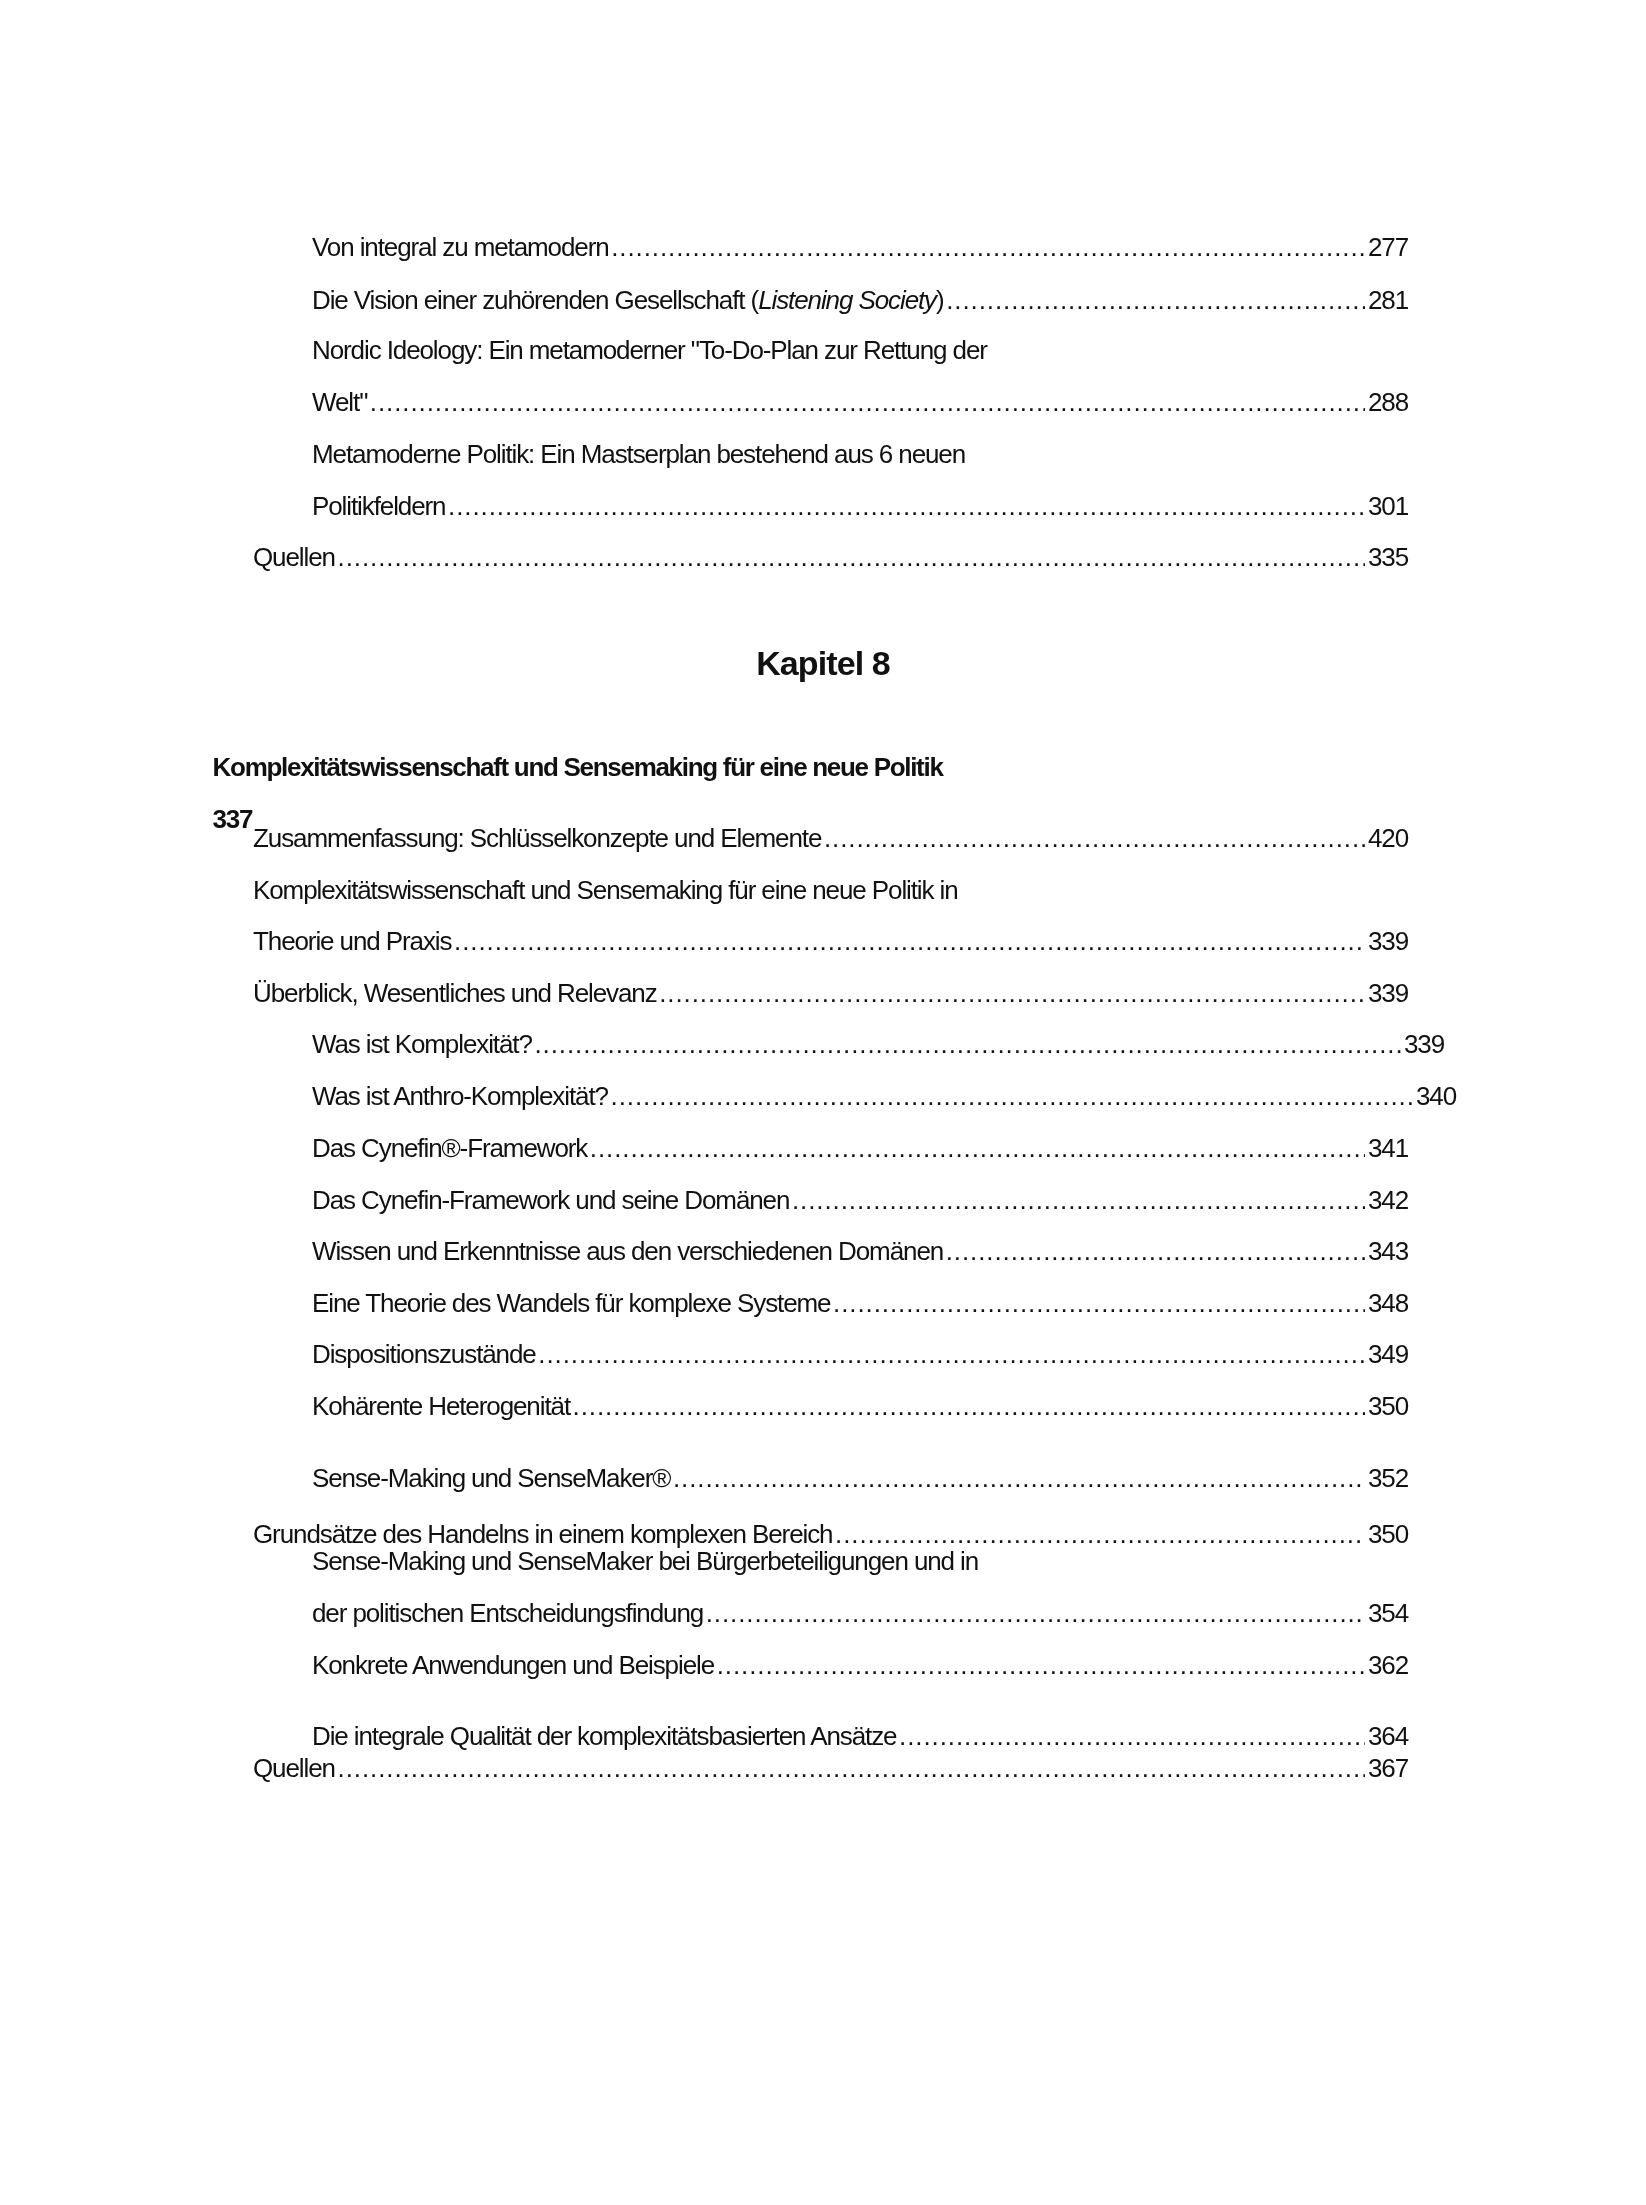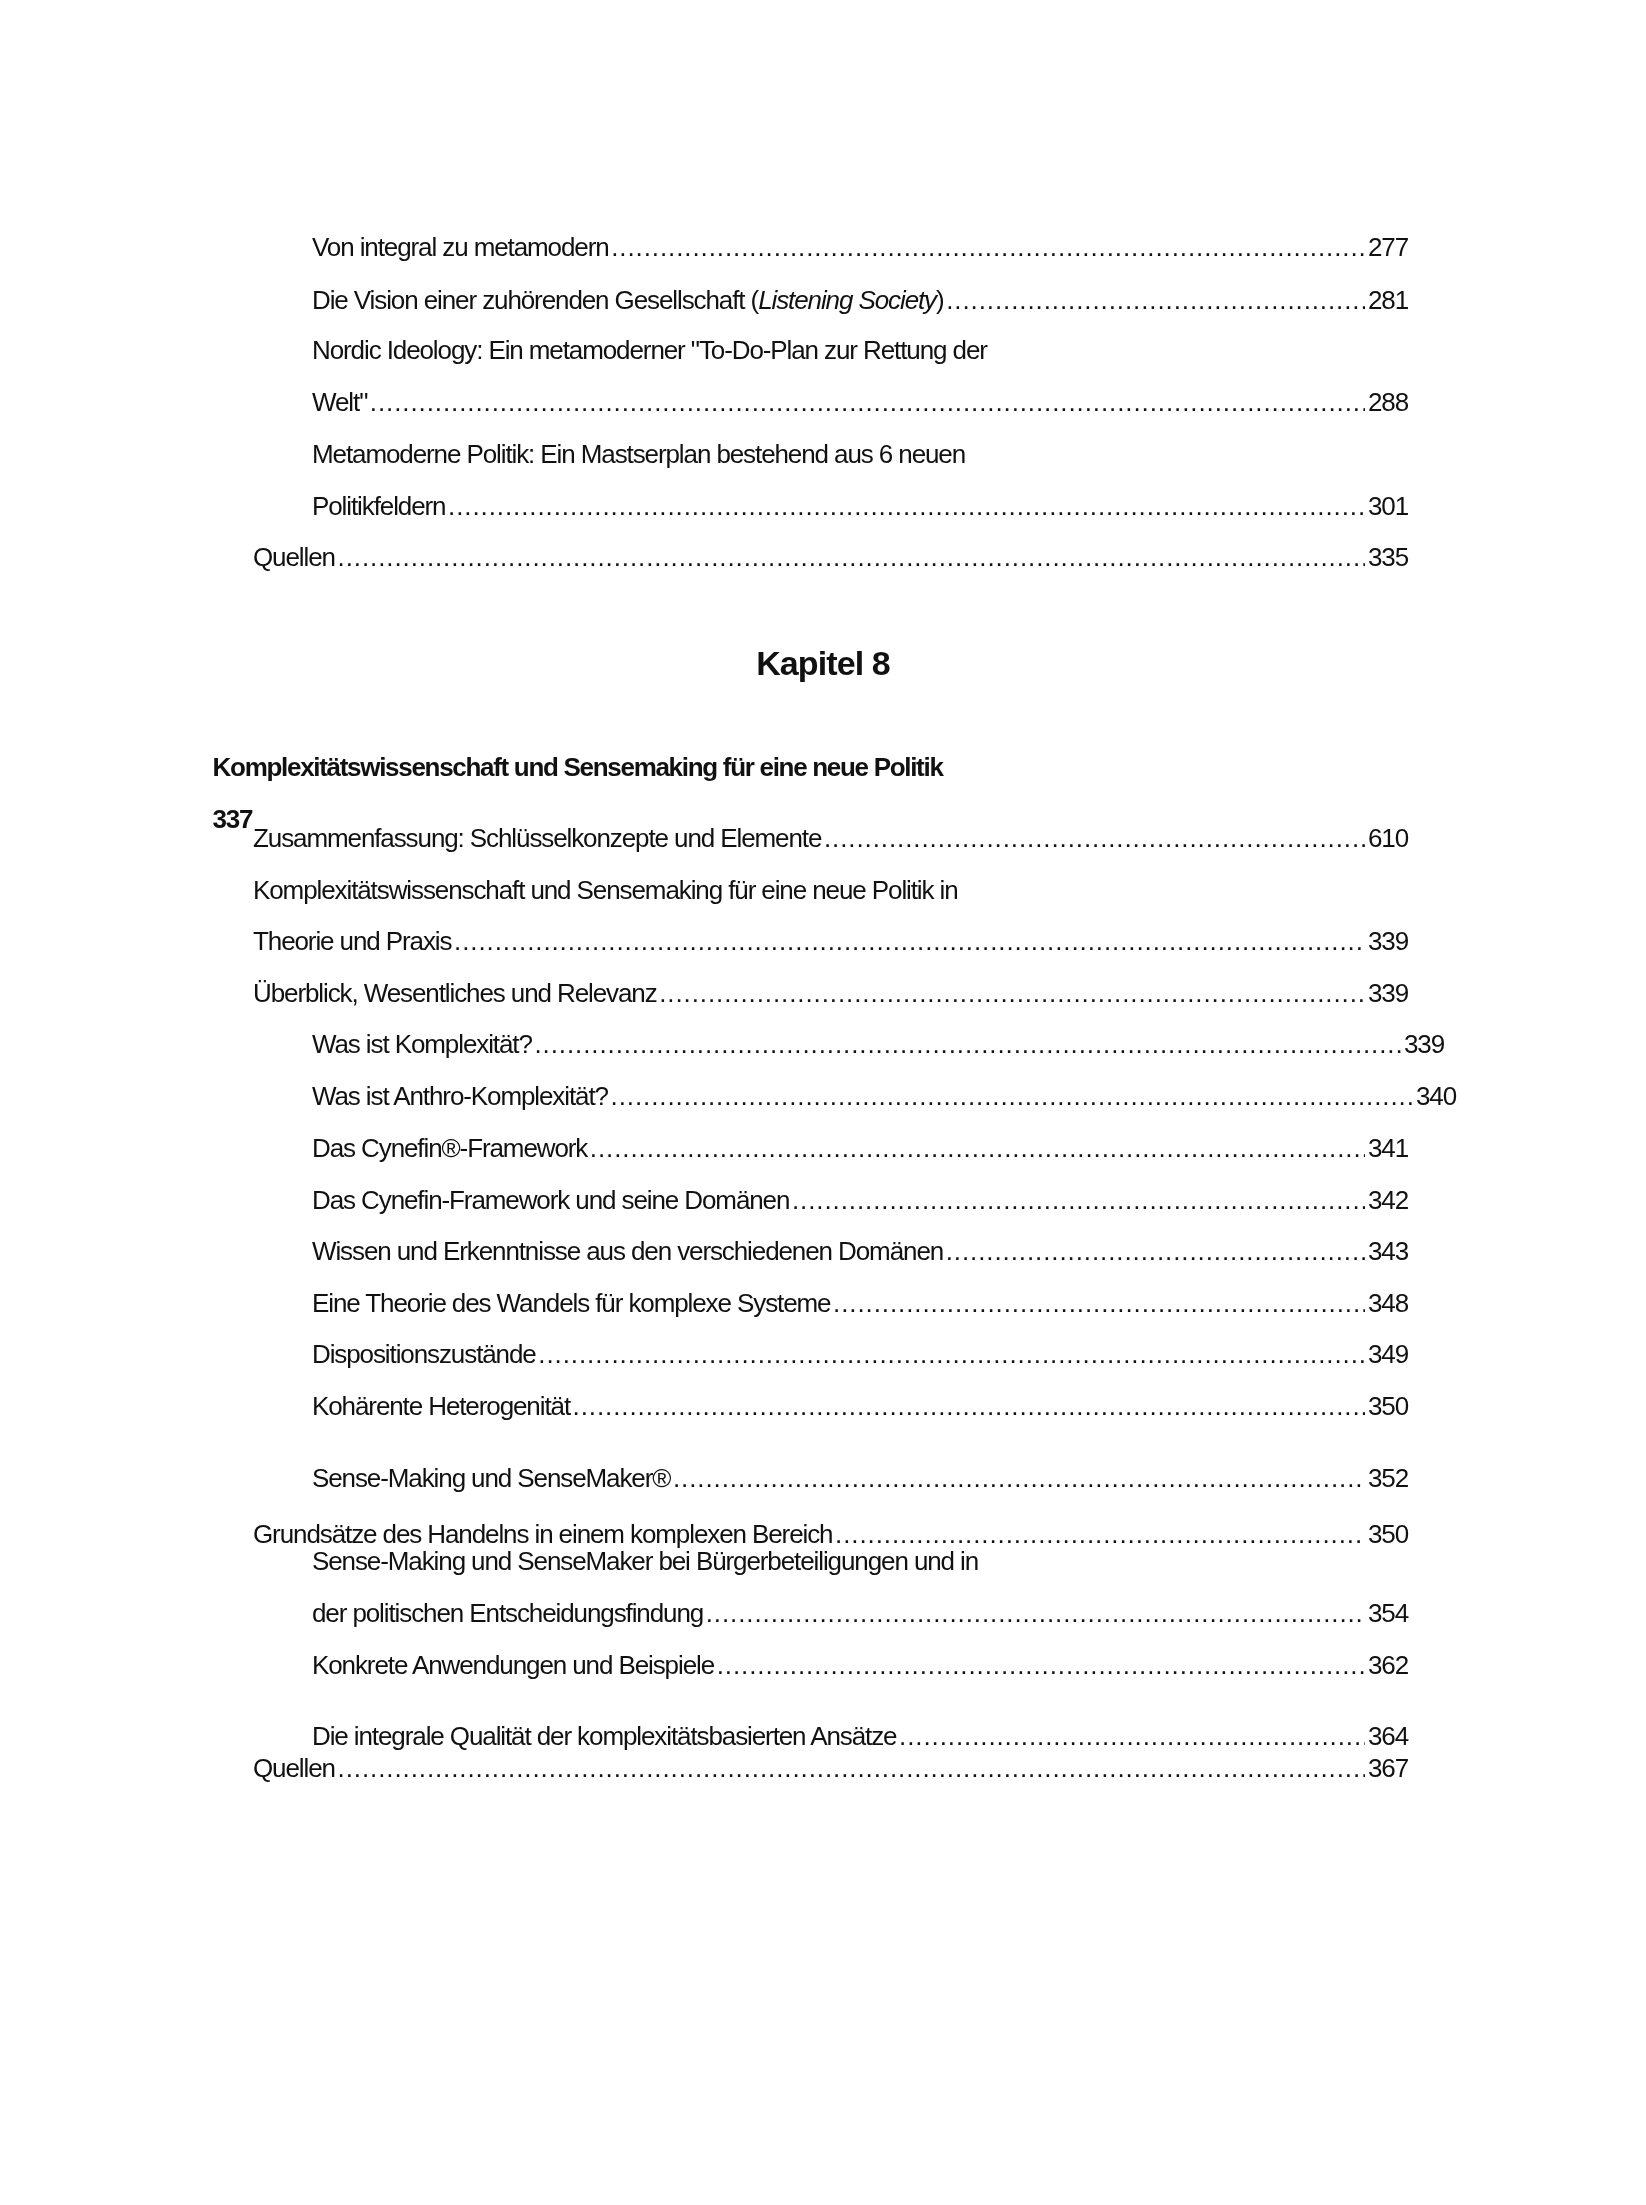--- a/index.html
+++ b/index.html
@@ -76,21 +76,21 @@
       <span class="leader"></span>
       <span class="page">337</span>
     </div>
 </div>
 
 <div id="ch8">
     <div class="line" style="top: 812px;">
       <div class="entry lvl1">
         <span class="title">Zusammenfassung: Schlüsselkonzepte und Elemente</span>
         <span class="leader"></span>
-        <span class="page">610</span>
+        <span class="page">420</span>
       </div>
     </div>
     <div class="line" style="top: 864px;">
       <div class="entry lvl1 nopage">
         <span class="title">Komplexitätswissenschaft und Sensemaking für eine neue Politik in</span>
       </div>
     </div>
     <div class="line" style="top: 915px;">
       <div class="entry lvl1">
         <span class="title">Theorie und Praxis</span>

